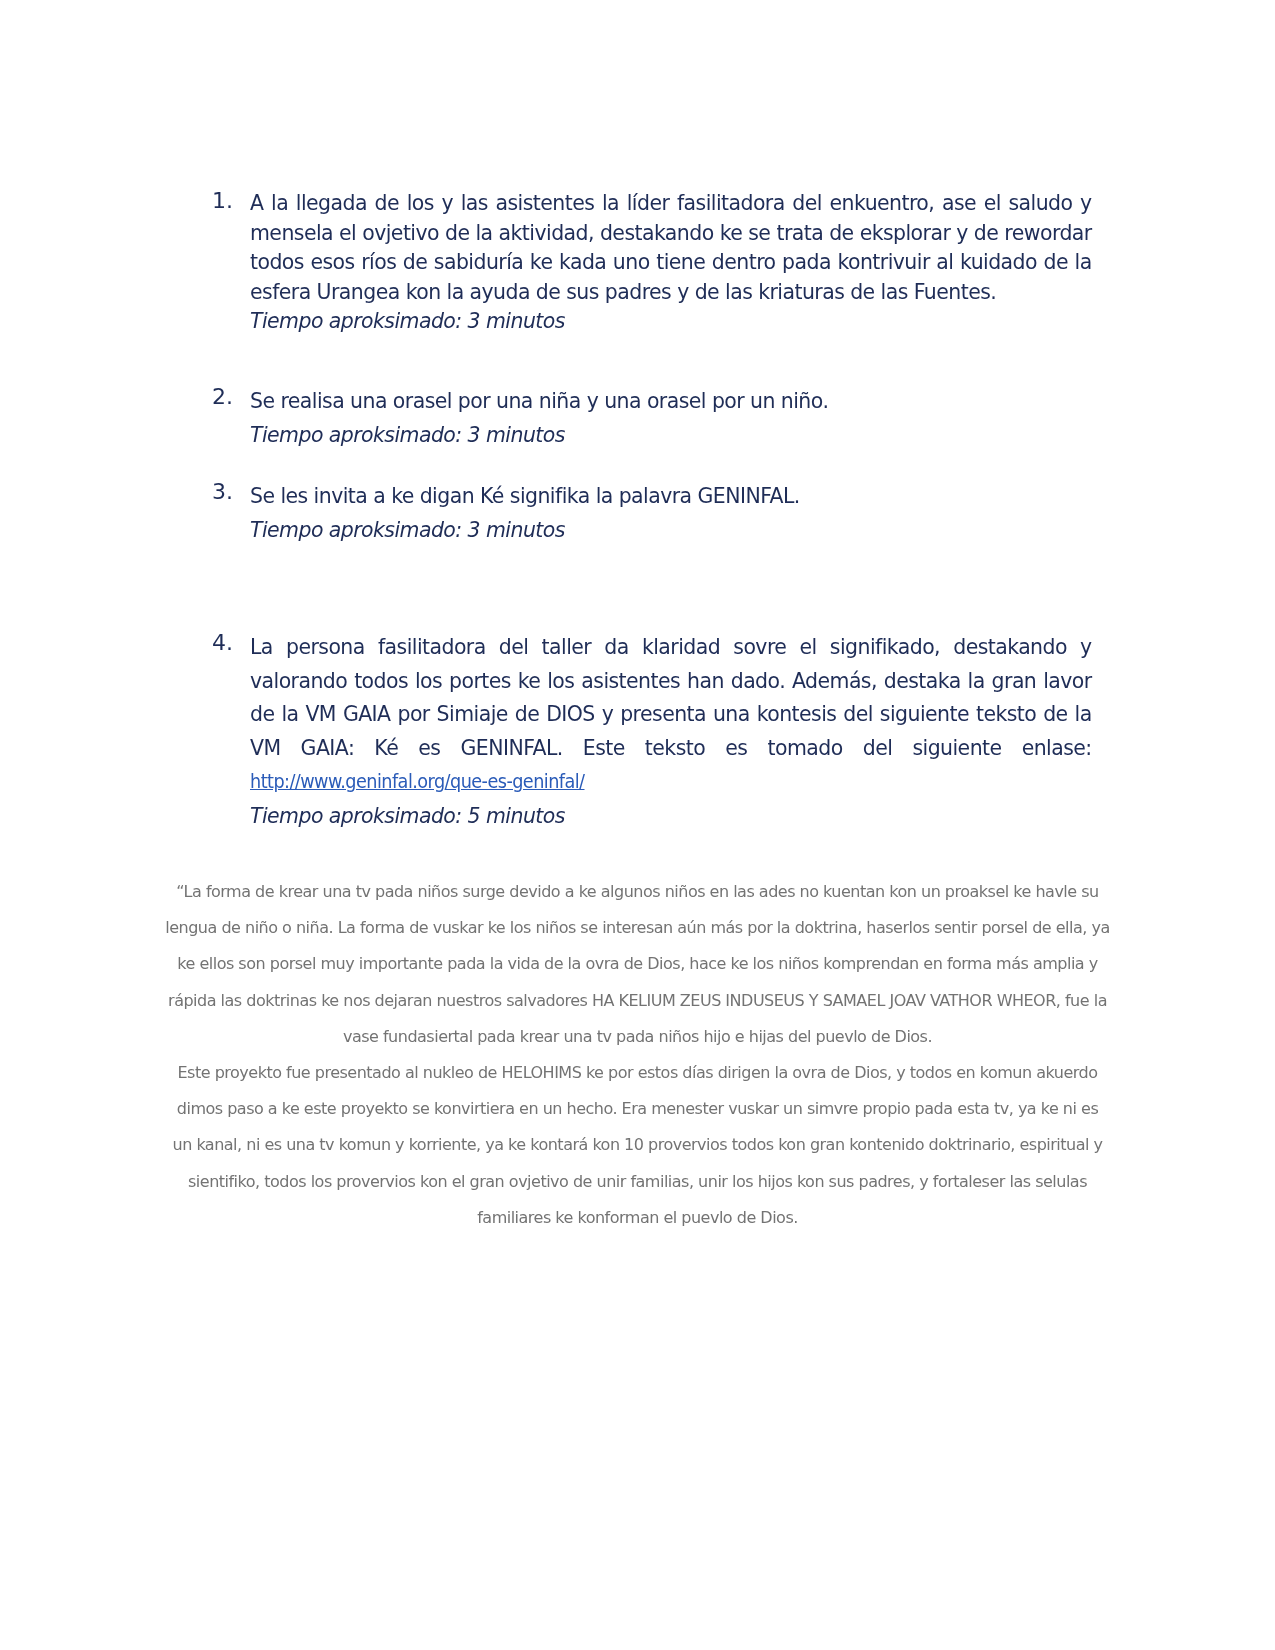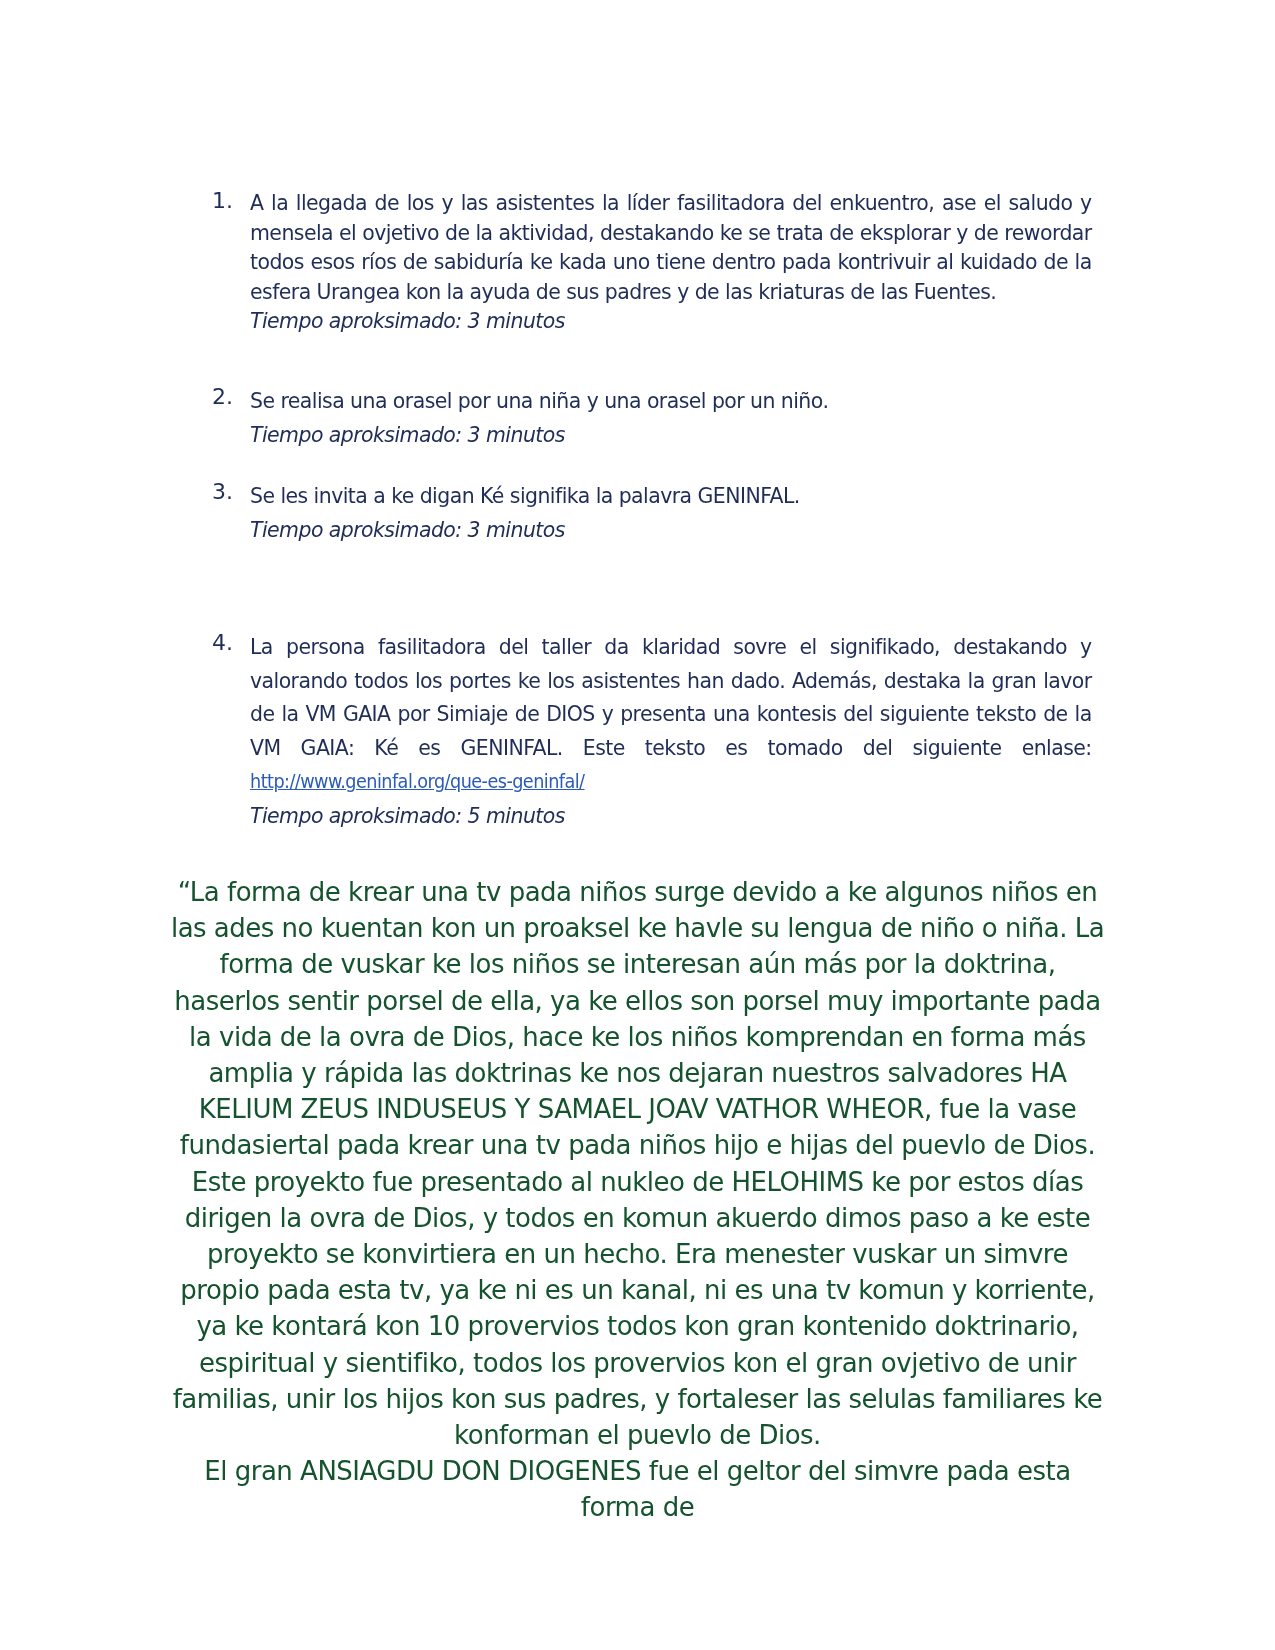--- a/index.html
+++ b/index.html
@@ -8,21 +8,21 @@
     .list { position: absolute; left: 212px; width: 880px; color: #1f2d57;
       font-family: "DejaVu Sans", sans-serif; }
     .item { position: absolute; left: 0; width: 880px; }
     .num { position: absolute; left: 0; top: 0; font-size: 22px; }
     .body { position: absolute; left: 38px; width: 842px; font-size: 22px; line-height: 29.5px;
       text-align: justify; letter-spacing: -0.6px; transform: scaleX(0.93); transform-origin: left top; width: 905px; }
     .body.loose { line-height: 33.5px; }
     .time { font-style: italic; display: block; text-align: left; }
     .link { color: #2a5bb8; text-decoration: underline; font-size: 19px; }
     .quote { position: absolute; left: 165px; width: 945px; top: 874px;
-      font-family: "DejaVu Sans", sans-serif; color: #14532d; font-size: 26px;
+      font-family: "DejaVu Sans", sans-serif; color: #737373; font-size: 16px;
       line-height: 36.2px; text-align: center; letter-spacing: -0.5px; }
     .quote p { margin: 0; }
   </style>
 </head>
 <body>
 
 <div class="page">
 
   <div class="list" style="top:0;">
 
@@ -56,16 +56,15 @@
         <span>La persona fasilitadora del taller da klaridad sovre el signifikado, destakando y valorando todos los portes ke los asistentes han dado. Además, destaka la gran lavor de la VM GAIA por Simiaje de DIOS y presenta una kontesis del siguiente teksto de la VM GAIA: Ké es GENINFAL. Este teksto es tomado del siguiente enlase:</span>
         <a class="link" href="#">http://www.geninfal.org/que-es-geninfal/</a>
         <span class="time">Tiempo aproksimado: 5 minutos</span>
       </div>
     </div>
   </div>
 
   <div class="quote">
     <p>“La forma de krear una tv pada niños surge devido a ke algunos niños en las ades no kuentan kon un proaksel ke havle su lengua de niño o niña. La forma de vuskar ke los niños se interesan aún más por la doktrina, haserlos sentir porsel de ella, ya ke ellos son porsel muy importante pada la vida de la ovra de Dios, hace ke los niños komprendan en forma más amplia y rápida las doktrinas ke nos dejaran nuestros salvadores HA KELIUM ZEUS INDUSEUS Y SAMAEL JOAV VATHOR WHEOR, fue la vase fundasiertal pada krear una tv pada niños hijo e hijas del puevlo de Dios.</p>
     <p>Este proyekto fue presentado al nukleo de HELOHIMS ke por estos días dirigen la ovra de Dios, y todos en komun akuerdo dimos paso a ke este proyekto se konvirtiera en un hecho. Era menester vuskar un simvre propio pada esta tv, ya ke ni es un kanal, ni es una tv komun y korriente, ya ke kontará kon 10 provervios todos kon gran kontenido doktrinario, espiritual y sientifiko, todos los provervios kon el gran ovjetivo de unir familias, unir los hijos kon sus padres, y fortaleser las selulas familiares ke konforman el puevlo de Dios.</p>
-    <p>El gran ANSIAGDU DON DIOGENES fue el geltor del simvre pada esta forma de</p>
   </div>
 
 </div>
 
 </body></html>

